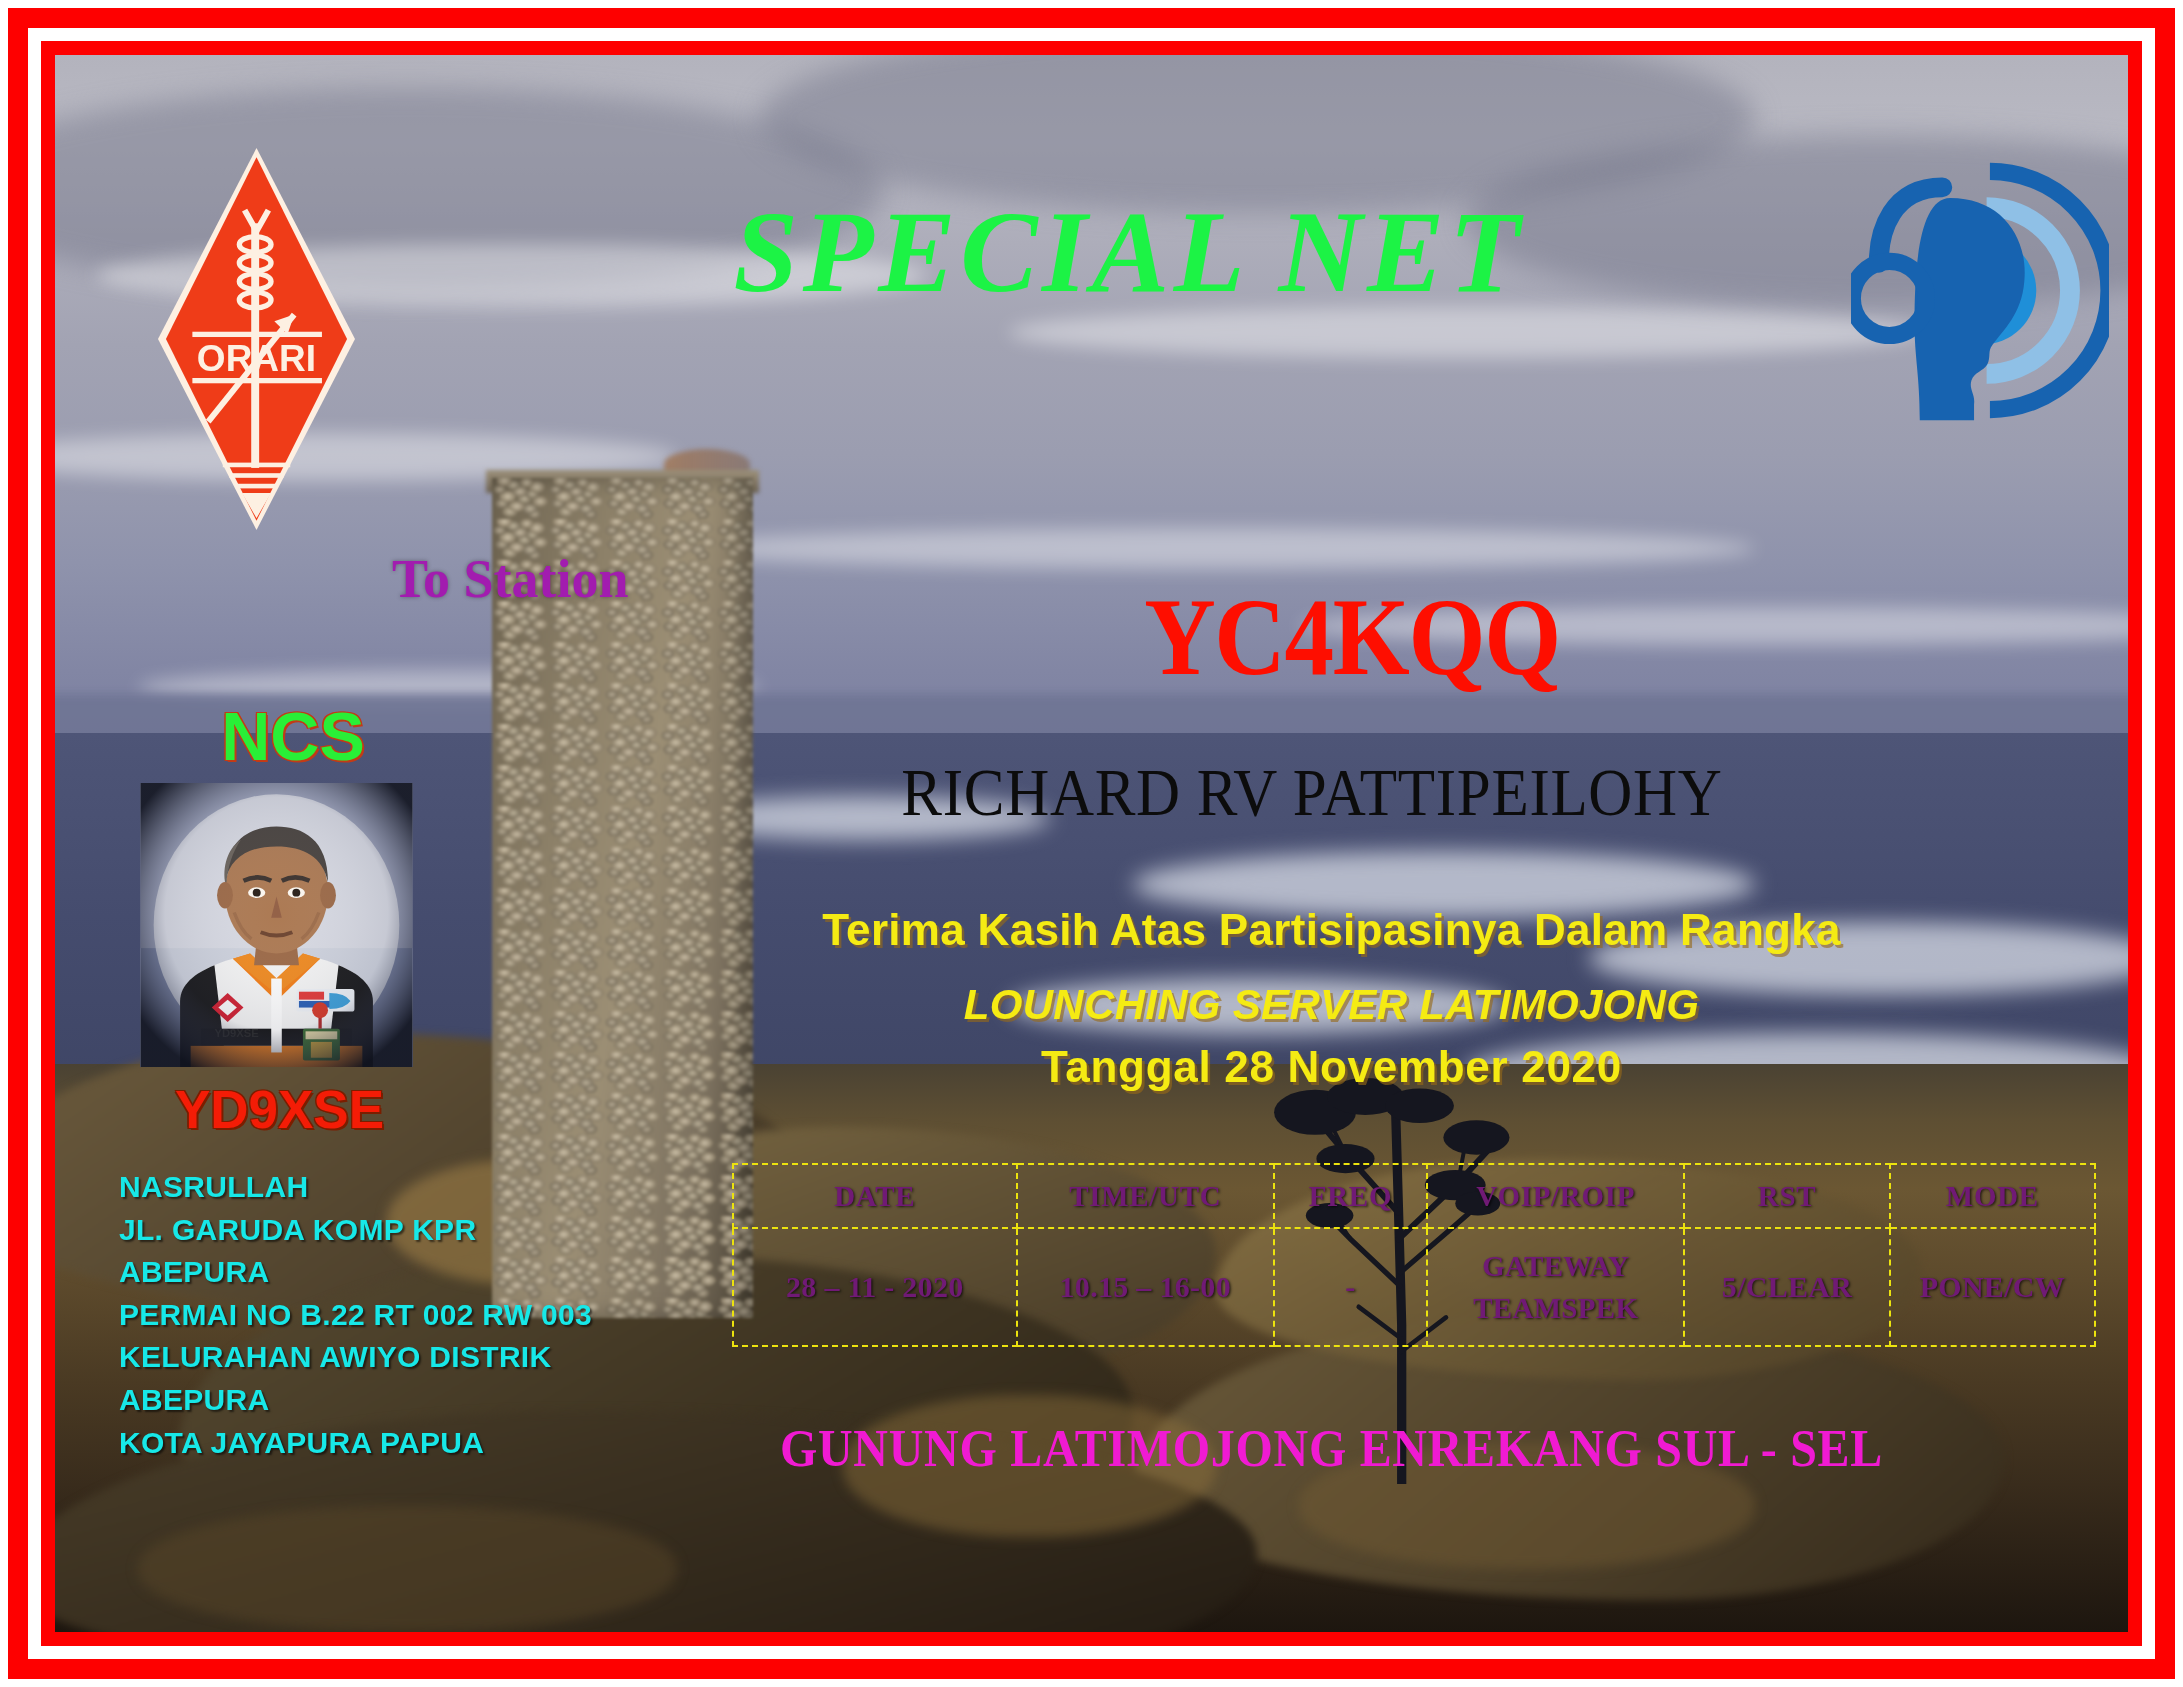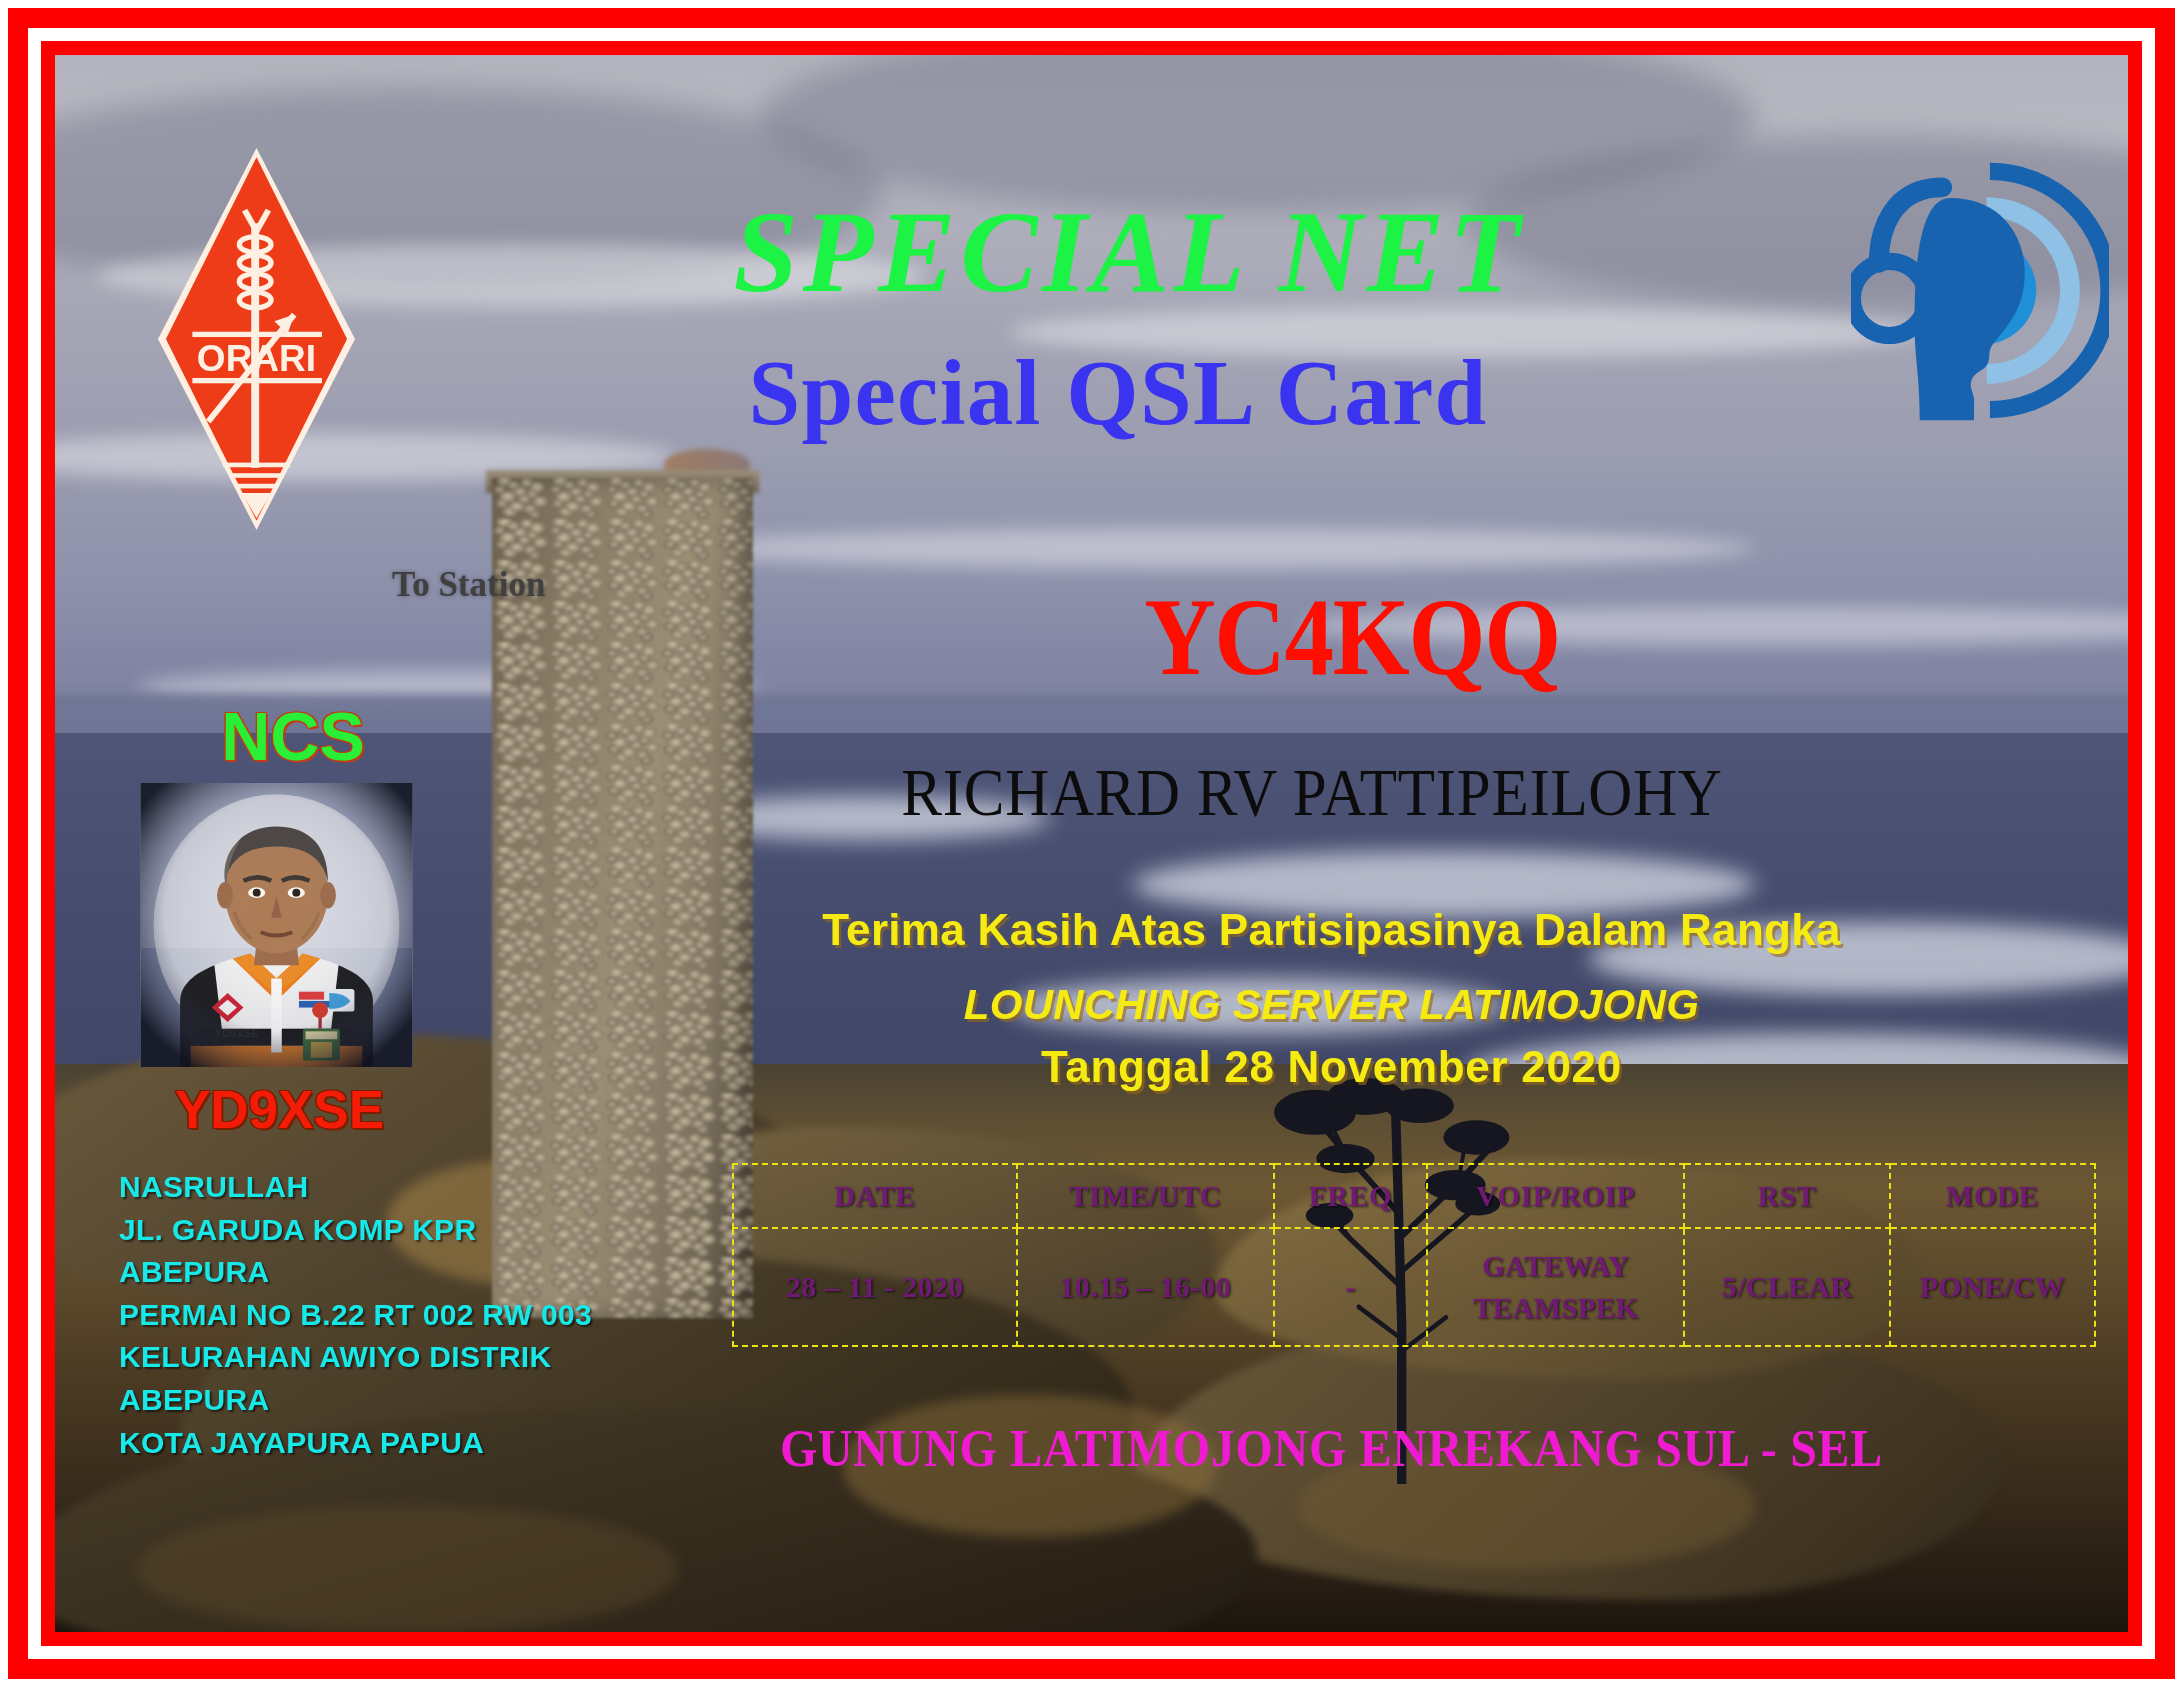--- a/index.html
+++ b/index.html
@@ -175,24 +175,24 @@
     left: 0; right: 0; top: 291px;
     text-align: center;
     font-family: "Liberation Serif", serif;
     font-weight: bold;
     font-size: 93px; letter-spacing: 1.3px;
     color: var(--qsl-color);
     line-height: 1;
     padding-left: 53px;
   }
   #to-station {
-    left: 337px; top: 510px;
-    font-family: "Liberation Serif", serif;
-    font-weight: bold; font-size: 35px;
-    color: #404040;
+    left: 337px; top: 493px;
+    font-family: "Liberation Serif", serif;
+    font-weight: bold; font-size: 54px;
+    color: #a21caf;
     text-shadow: 0 0 4px rgba(0,0,0,0.35);
   }
   #callsign {
     left: 781px; top: 526px; width: 1032px;
     text-align: center;
     font-family: "Liberation Serif", serif;
     font-weight: bold; font-size: 99px;
     letter-spacing: -1.3px;
     color: var(--call-color);
     line-height: 1;
@@ -450,21 +450,20 @@
                C178,350 188,356 186,372 L186,396 L104,396
                C104,330 96,300 96,250 C96,160 104,60 150,60 Z" fill="#1763b0"></path>
 
       <path d="M138,44 C62,44 42,110 42,158" fill="none" stroke="#1763b0" stroke-width="30" stroke-linecap="round"></path>
 
       <circle cx="58" cy="212" r="56" fill="none" stroke="#1763b0" stroke-width="26"></circle>
     </svg>
 
     <div id="special-net" class="layer">SPECIAL NET</div>
 
-    <div id="qsl-card" class="layer">Special QSL Card</div>
 
     <div id="to-station" class="layer">To Station</div>
 
     <div id="callsign" class="layer">YC4KQQ</div>
 
     <div id="opname" class="layer">RICHARD RV PATTIPEILOHY</div>
 
     <div id="thanks-1" class="thanks-line">Terima Kasih Atas Partisipasinya Dalam Rangka</div>
     <div id="thanks-2" class="thanks-line">LOUNCHING SERVER LATIMOJONG</div>
     <div id="thanks-3" class="thanks-line">Tanggal  28  November  2020</div>

